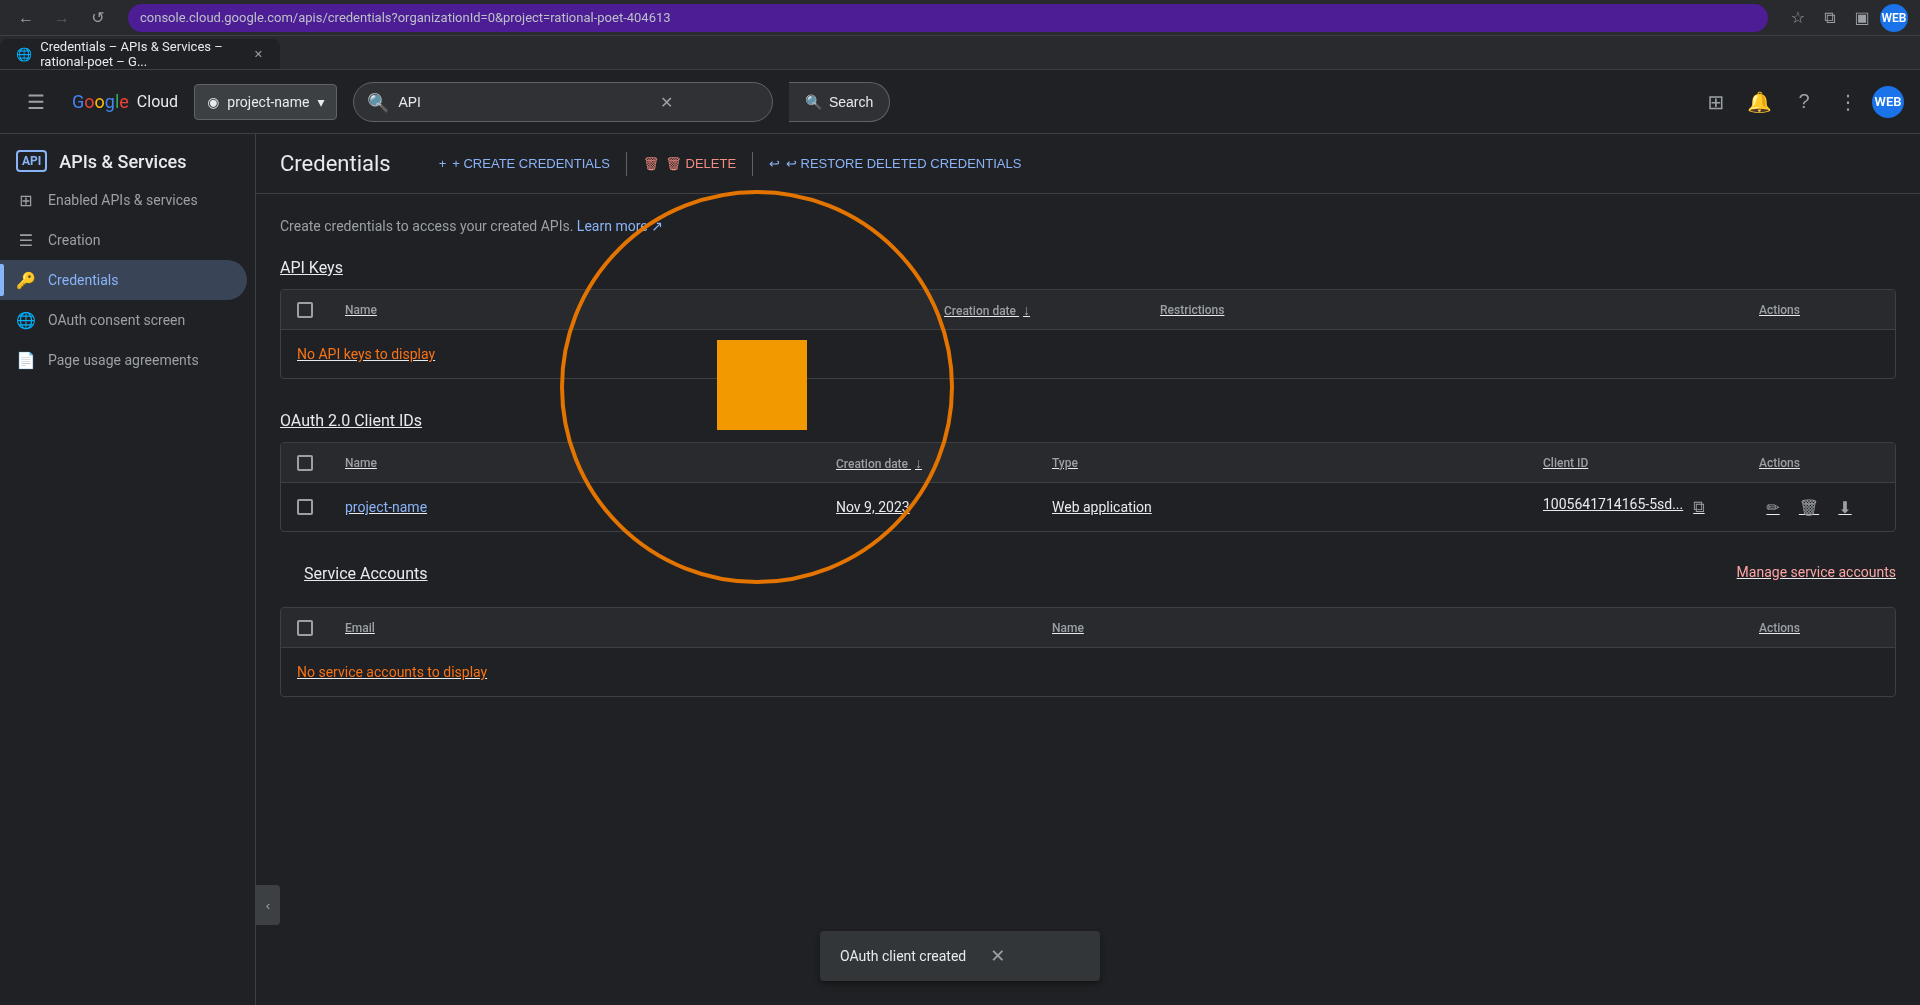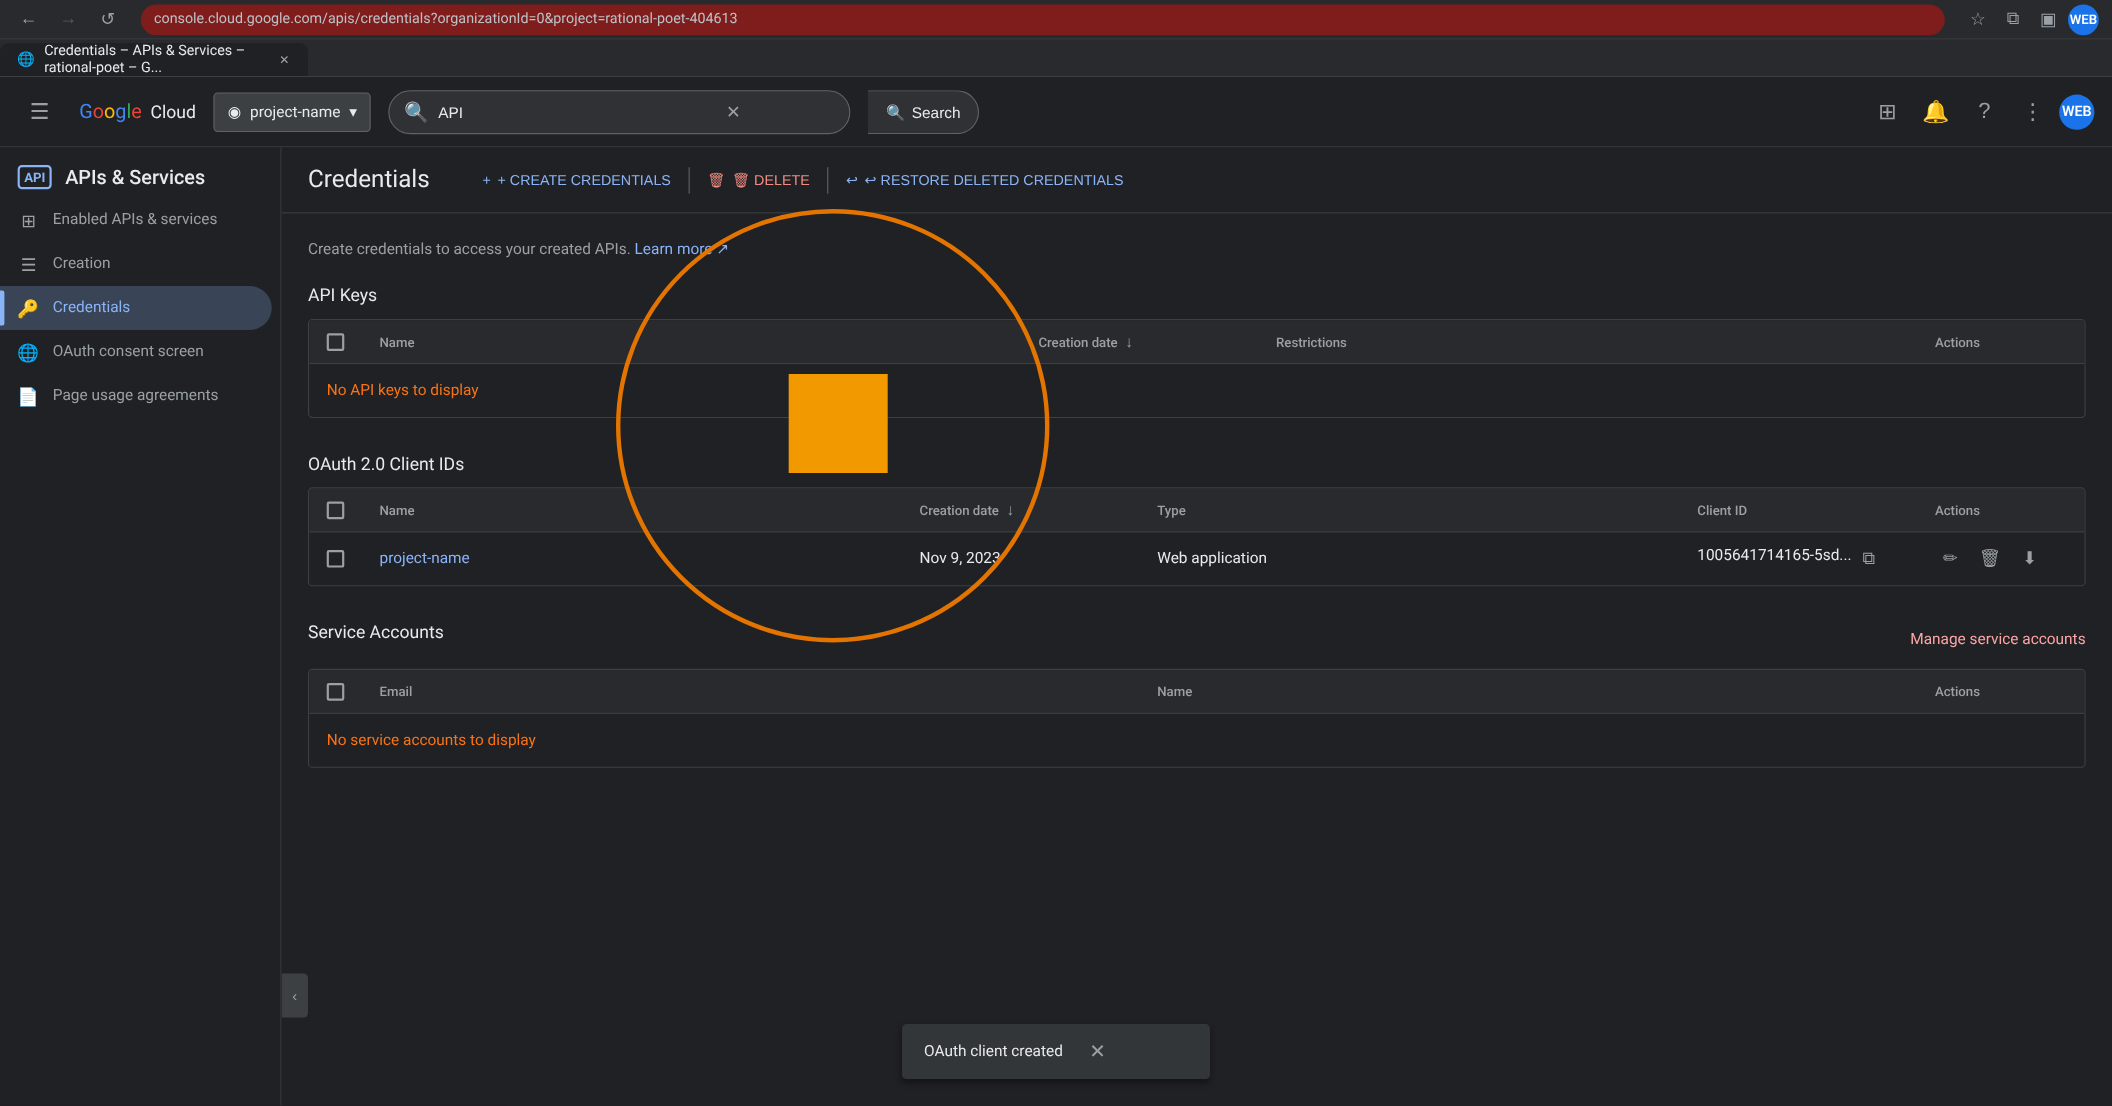--- a/index.html
+++ b/index.html
@@ -21,21 +21,21 @@
       border: none;
       background: transparent;
       color: #9aa0a6;
       cursor: pointer;
       display: flex; align-items: center; justify-content: center;
       font-size: 16px;
     }
     .browser-nav-btn.disabled { opacity: 0.4; cursor: default; }
     .address-bar {
       flex: 1;
-      background: #7f1d1d;
+      background: #4c1d95;
       border-radius: 20px;
       height: 28px;
       display: flex;
       align-items: center;
       padding: 0 12px;
       color: #bdc1c6;
       font-size: 13px;
       margin: 0 8px;
     }
     .browser-actions {
@@ -343,20 +343,21 @@
       margin-bottom: 24px;
     }
     .info-text a {
       color: #8ab4f8;
       text-decoration: none;
     }
 
     
     .section {
       margin-bottom: 32px;
+      text-decoration: underline;
     }
     .section-title {
       font-size: 16px;
       font-weight: 400;
       color: #e8eaed;
       margin-bottom: 12px;
     }
 
     
     .table-container {
@@ -442,22 +443,22 @@
       color: #9aa0a6;
       cursor: pointer;
       font-size: 16px;
       width: 28px; height: 28px;
       display: flex; align-items: center; justify-content: center;
       border-radius: 50%;
     }
 
     .section-header {
       display: flex;
-      align-items: center;
       margin-bottom: 12px;
+      margin-left: 24px;
     }
     .manage-link {
       margin-left: auto;
       color: #fca5a5;
       text-decoration: none;
       font-size: 14px;
       cursor: pointer;
     }
 
     

